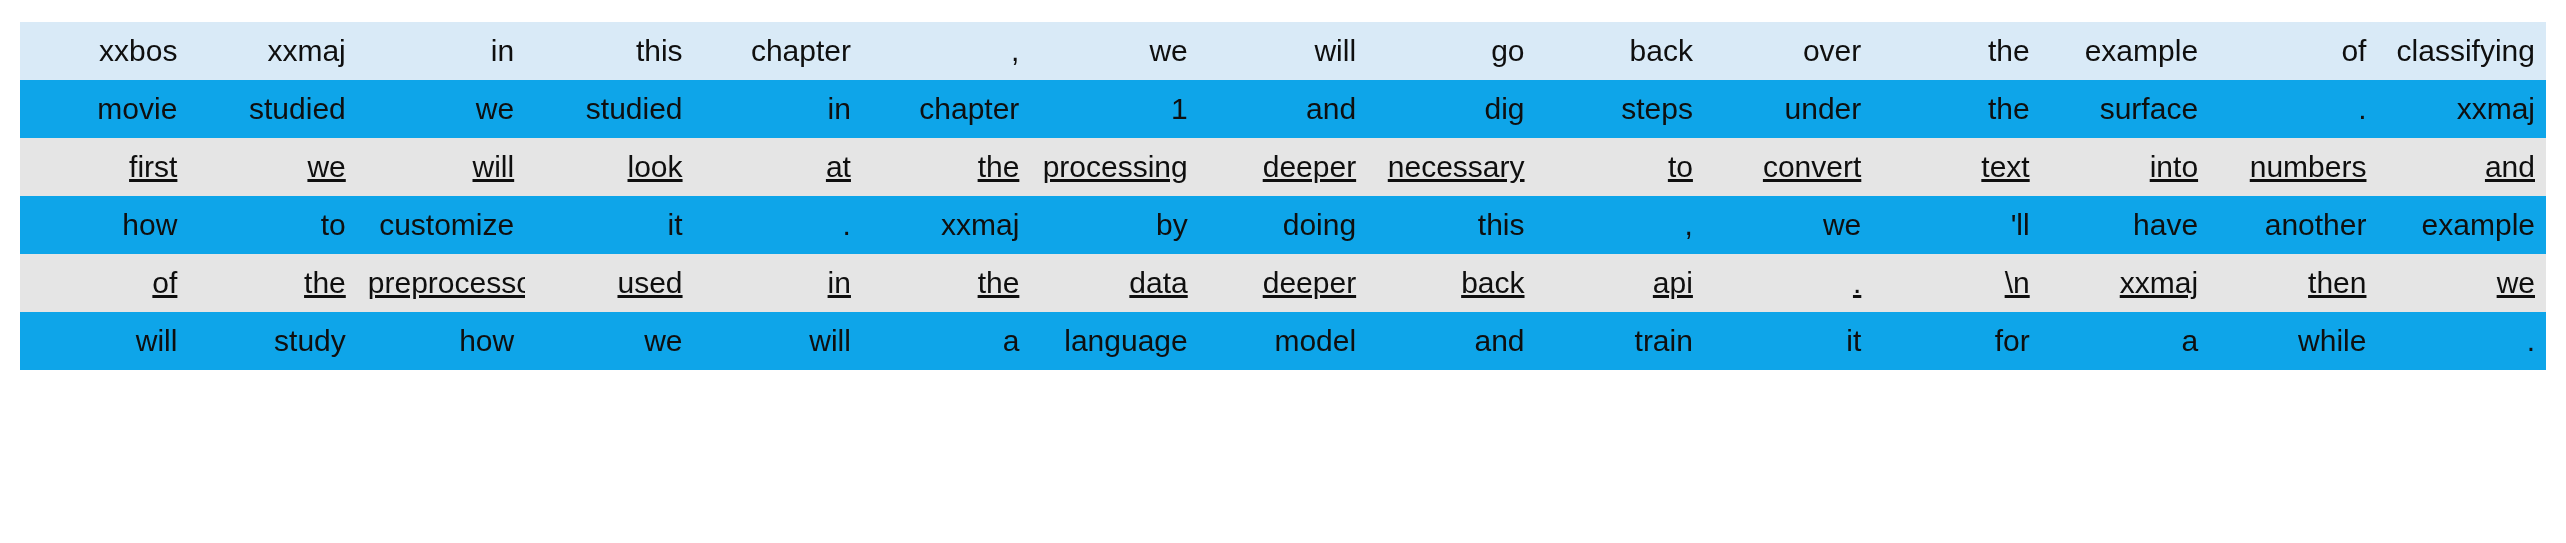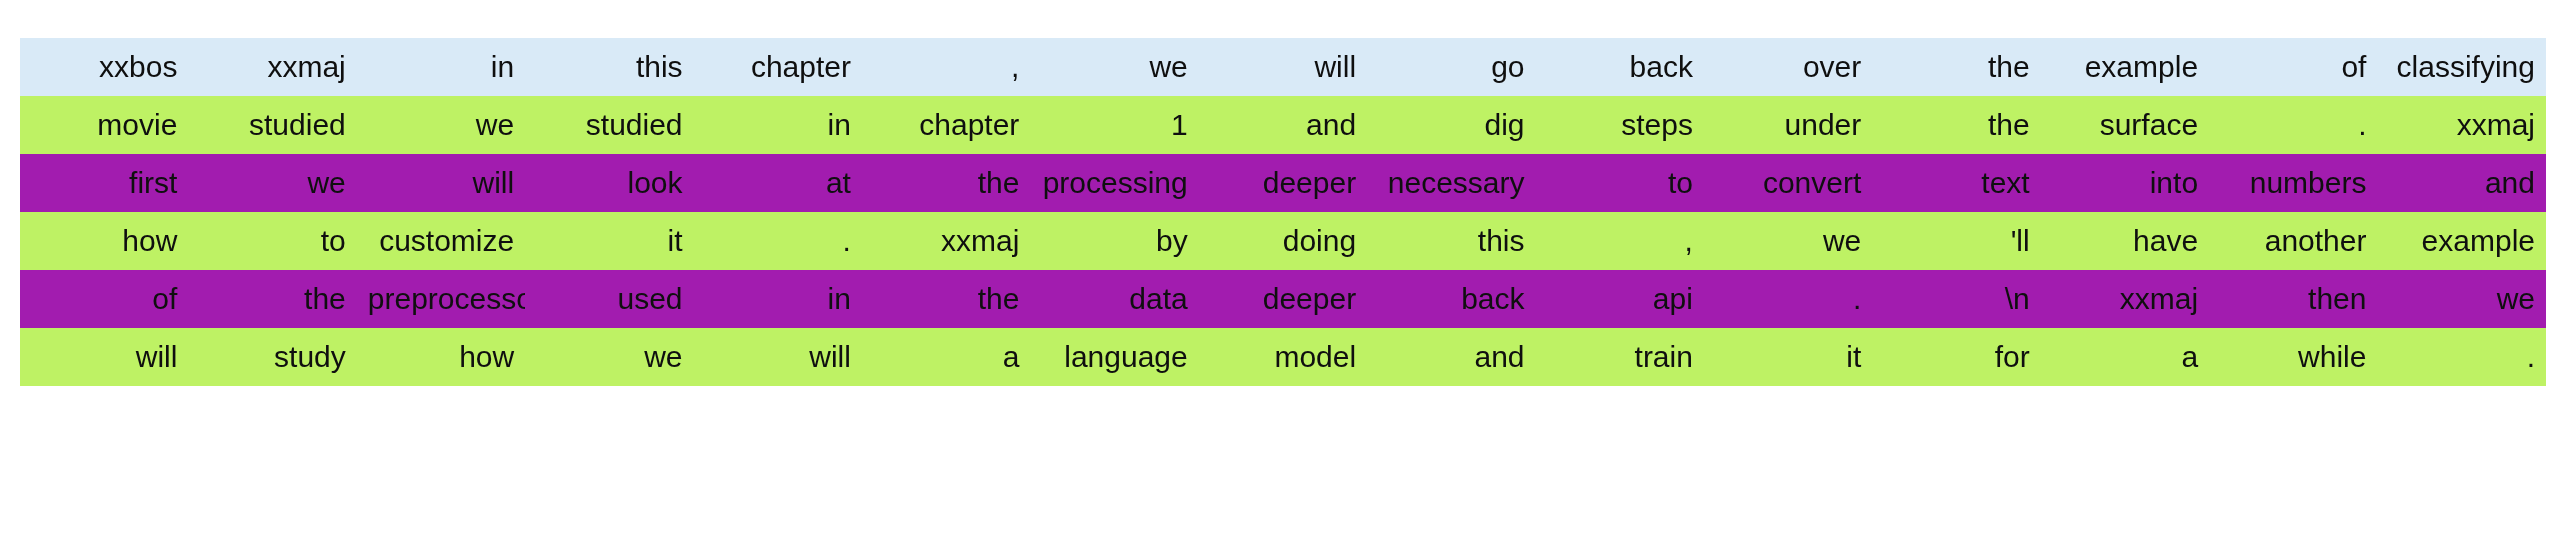--- a/index.html
+++ b/index.html
@@ -10,21 +10,21 @@
   body {
     font-family: "Liberation Sans", sans-serif;
     width: 2566px;
     height: 543px;
     overflow: hidden;
   }
   .token-table-wrap {
     width: 2566px;
     height: 543px;
     box-sizing: border-box;
-    padding: 38px 20px 0 20px;
+    padding: 22px 20px 0 20px;
     background: #ffffff;
   }
   table.token-table {
     border-collapse: collapse;
     border-spacing: 0;
     table-layout: fixed;
     width: 2526px;
     border: none;
   }
   table.token-table td {
@@ -33,22 +33,22 @@
     color: #0f0f0f;
     text-align: right;
     vertical-align: middle;
     padding: 14px 11px;
     white-space: nowrap;
     overflow: hidden;
     border: none;
     font-family: "Liberation Sans", sans-serif;
   }
   tr.row-highlight td { background: #d9eaf7; }
-  tr.row-odd  td { background: #a21caf; }
-  tr.row-even td { background: #bef264; }
+  tr.row-odd  td { background: #e5e5e5; text-decoration: underline; }
+  tr.row-even td { background: #0ea5e9; }
 </style>
 </head>
 <body>
 
 <div class="token-table-wrap">
   <table class="token-table">
     <tbody>
         <tr class="row-highlight">
           <td>xxbos</td>
           <td>xxmaj</td>

